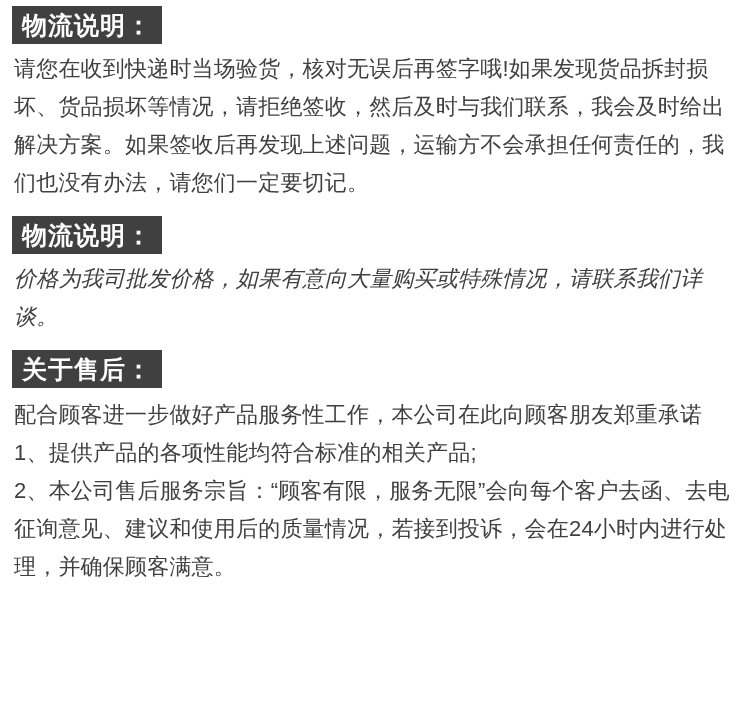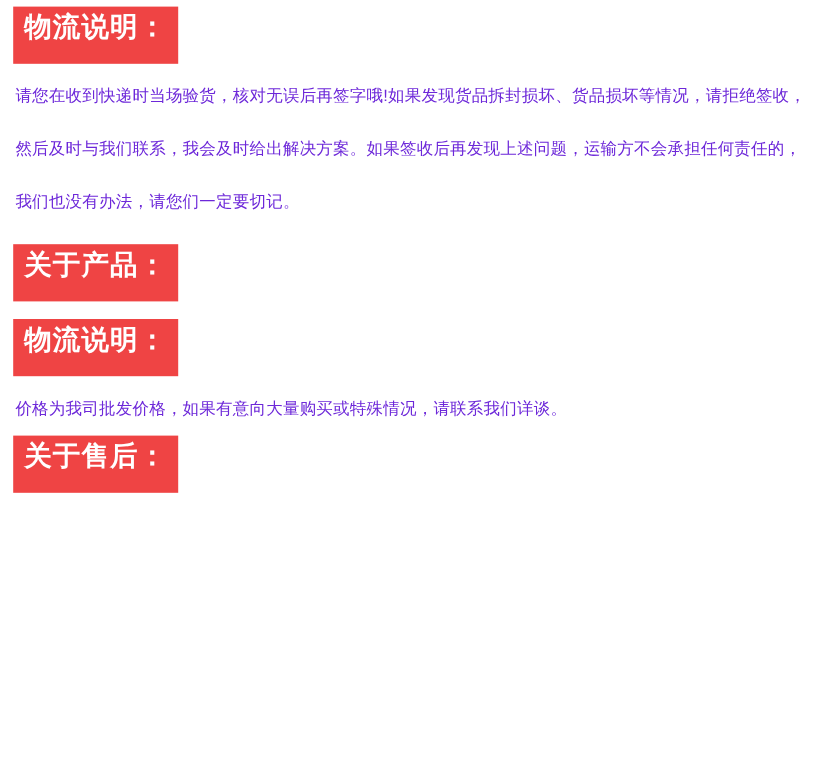--- a/index.html
+++ b/index.html
@@ -19,70 +19,74 @@
     height: 710px;
     position: relative;
     box-sizing: border-box;
     padding: 0 12px;
   }
   .section {
     margin: 0;
   }
   .section-header {
     display: inline-block;
-    background: #ef4444;
+    background: #404040;
     color: #ffffff;
     font-size: 25px;
     font-weight: bold;
     line-height: 1;
-    padding: 7px 10px 20px 10px;
+    padding: 7px 10px 6px 10px;
     margin: 0 0 2px 0;
     letter-spacing: 1px;
     white-space: nowrap;
   }
   .section-body {
-    font-size: 15px;
-    line-height: 48px;
-    color: #6d28d9;
+    font-size: 22px;
+    line-height: 38px;
+    color: #404040;
     letter-spacing: 0.2px;
     margin: 0;
     padding: 0 2px;
   }
   .section-body p {
     margin: 0;
   }
   #sec-logistics { margin-top: 6px; }
   #sec-logistics .section-body { margin-top: 4px; }
   #sec-product { margin-top: 14px; }
   #sec-product .section-body { margin-top: 4px; }
   #sec-price { margin-top: 14px; }
-  #sec-price .section-body { margin-top: 4px; }
-  #sec-aftersale { }
+  #sec-price .section-body { margin-top: 4px; font-style: italic; }
+  #sec-aftersale { margin-top: 14px; }
   #sec-aftersale .section-body { margin-top: 6px; }
 </style>
 </head>
 <body>
 
 <div class="page">
 
   <div class="section" id="sec-logistics">
     <div class="section-header">物流说明：</div>
     <div class="section-body">
       <p>请您在收到快递时当场验货，核对无误后再签字哦!如果发现货品拆封损坏、货品损坏等情况，请拒绝签收，然后及时与我们联系，我会及时给出解决方案。如果签收后再发现上述问题，运输方不会承担任何责任的，我们也没有办法，请您们一定要切记。</p>
     </div>
   </div>
 
   <div class="section" id="sec-product">
-    <div class="section-header">关于产品：</div>
   </div>
 
   <div class="section" id="sec-price">
     <div class="section-header">物流说明：</div>
     <div class="section-body">
       <p>价格为我司批发价格，如果有意向大量购买或特殊情况，请联系我们详谈。</p>
     </div>
   </div>
 
   <div class="section" id="sec-aftersale">
     <div class="section-header">关于售后：</div>
+    <div class="section-body">
+      <p>配合顾客进一步做好产品服务性工作，本公司在此向顾客朋友郑重承诺</p>
+      <p>1、提供产品的各项性能均符合标准的相关产品;</p>
+      <p>2、本公司售后服务宗旨：“顾客有限，服务无限”会向每个客户去函、去电征询意见、建议和使用后的质量情况，若接到投诉，会在24小时内进行处理，并确保顾客满意。</p>
+    </div>
   </div>
 
 </div>
 
 </body></html>

